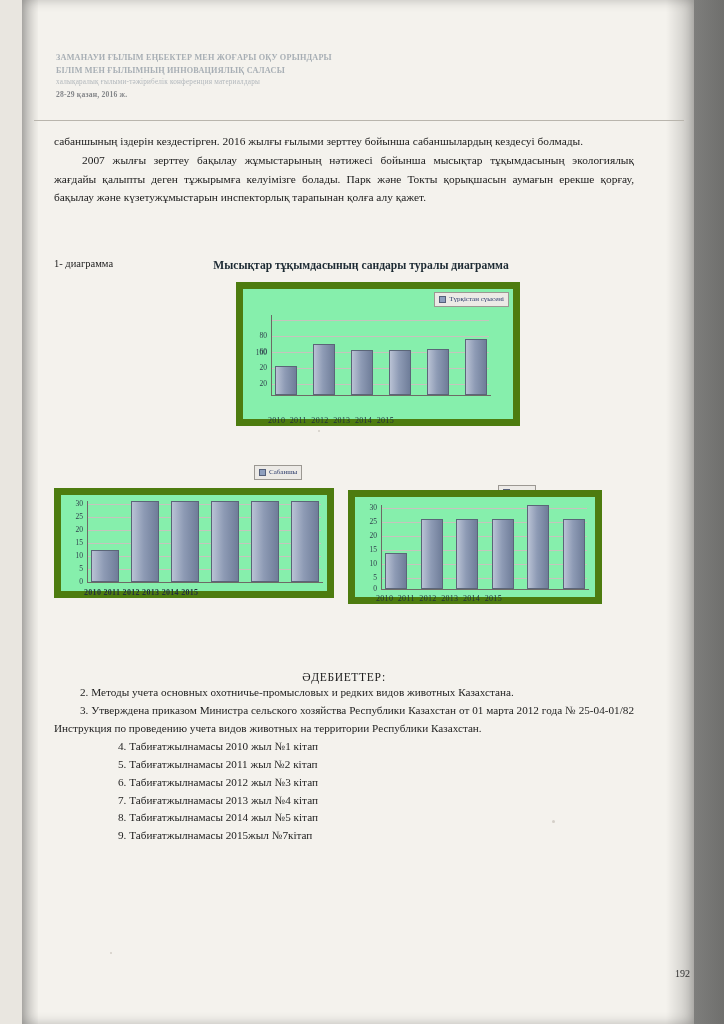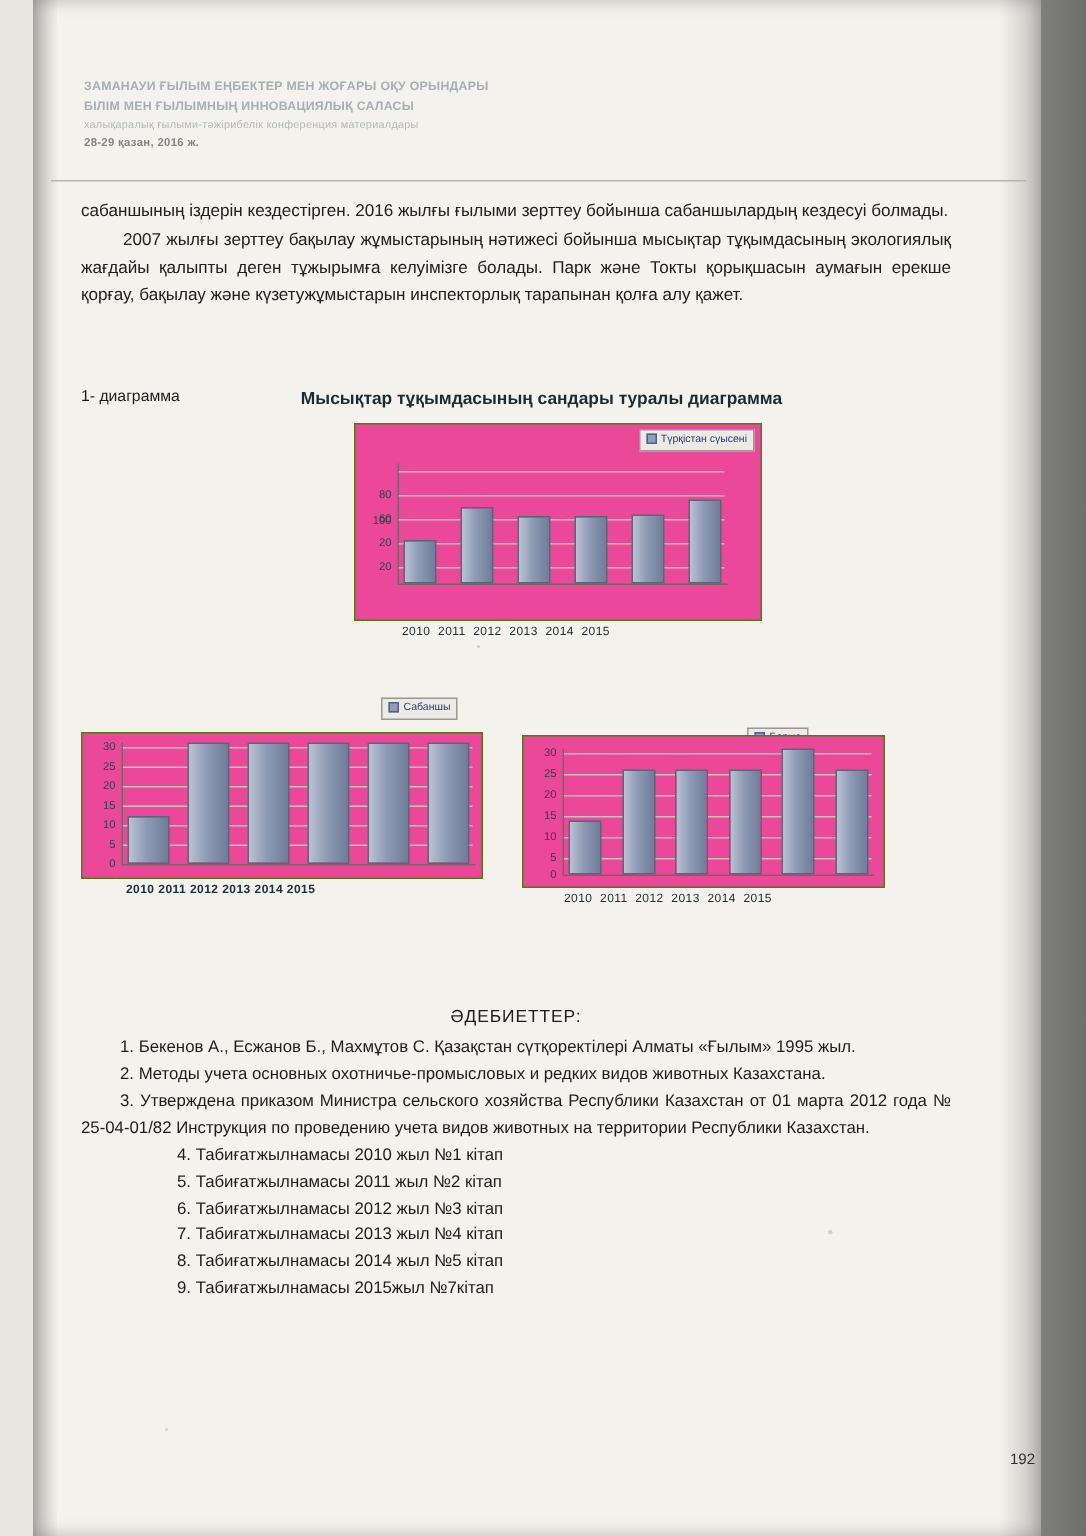--- a/index.html
+++ b/index.html
@@ -6,21 +6,21 @@
     margin: 0;
     padding: 0;
     background: #8a8a88;
   }
   .page {
     position: relative;
     width: 724px;
     height: 1024px;
     background: #e9e6e0;
     overflow: hidden;
-    font-family: Liberation Sans, sans-serif;
+    font-family: Liberation Serif, serif;
     color: #1d1d1d;
   }
   
   .sheet {
     position: absolute;
     left: 22px;
     top: 0;
     width: 672px;
     height: 1024px;
     background: #f4f2ed;
@@ -94,22 +94,22 @@
     width: 420px;
     text-align: center;
     font-size: 11.6px;
     font-weight: bold;
     color: #1c2a33;
   }
 
   
   .chart {
     position: absolute;
-    background: #ec4899;
-    border: 1px solid #4d7c0f;
+    background: #86efac;
+    border: 7px solid #4d7c0f;
   }
   .legend {
     position: absolute;
     background: #eceae6;
     border: 1px solid #9b9892;
     font-size: 7px;
     color: #2a3a6a;
     padding: 2px 4px 3px 4px;
     white-space: nowrap;
     line-height: 1.15;
@@ -335,21 +335,20 @@
       <span>2010</span>&nbsp;
       <span>2011</span>&nbsp;
       <span>2012</span>&nbsp;
       <span>2013</span>&nbsp;
       <span>2014</span>&nbsp;
       <span>2015</span>
     </div>
 
     <div class="refs" style="left:18px; top:655px; width:580px;">
       <div class="refs-title" style="position:relative; width:580px;">ӘДЕБИЕТТЕР:</div>
-      <p class="ref" style="margin-top:6px;">1. Бекенов А., Есжанов Б., Махмұтов С. Қазақстан сүтқоректілері Алматы «Ғылым» 1995 жыл.</p>
       <p class="ref">2. Методы учета основных охотничье-промысловых и редких видов животных Казахстана.</p>
       <p class="ref">3. Утверждена приказом Министра сельского хозяйства Республики Казахстан от 01 марта  2012  года № 25-04-01/82 Инструкция по проведению учета видов животных на территории Республики Казахстан.</p>
       <p class="ref center-ind">4. Табиғатжылнамасы 2010 жыл №1 кітап</p>
       <p class="ref center-ind">5. Табиғатжылнамасы 2011 жыл №2 кітап</p>
       <p class="ref center-ind">6. Табиғатжылнамасы 2012 жыл №3 кітап</p>
       <p class="ref center-ind">7. Табиғатжылнамасы 2013 жыл №4 кітап</p>
       <p class="ref center-ind">8. Табиғатжылнамасы 2014 жыл №5 кітап</p>
       <p class="ref center-ind">9. Табиғатжылнамасы 2015жыл №7кітап</p>
     </div>
 

